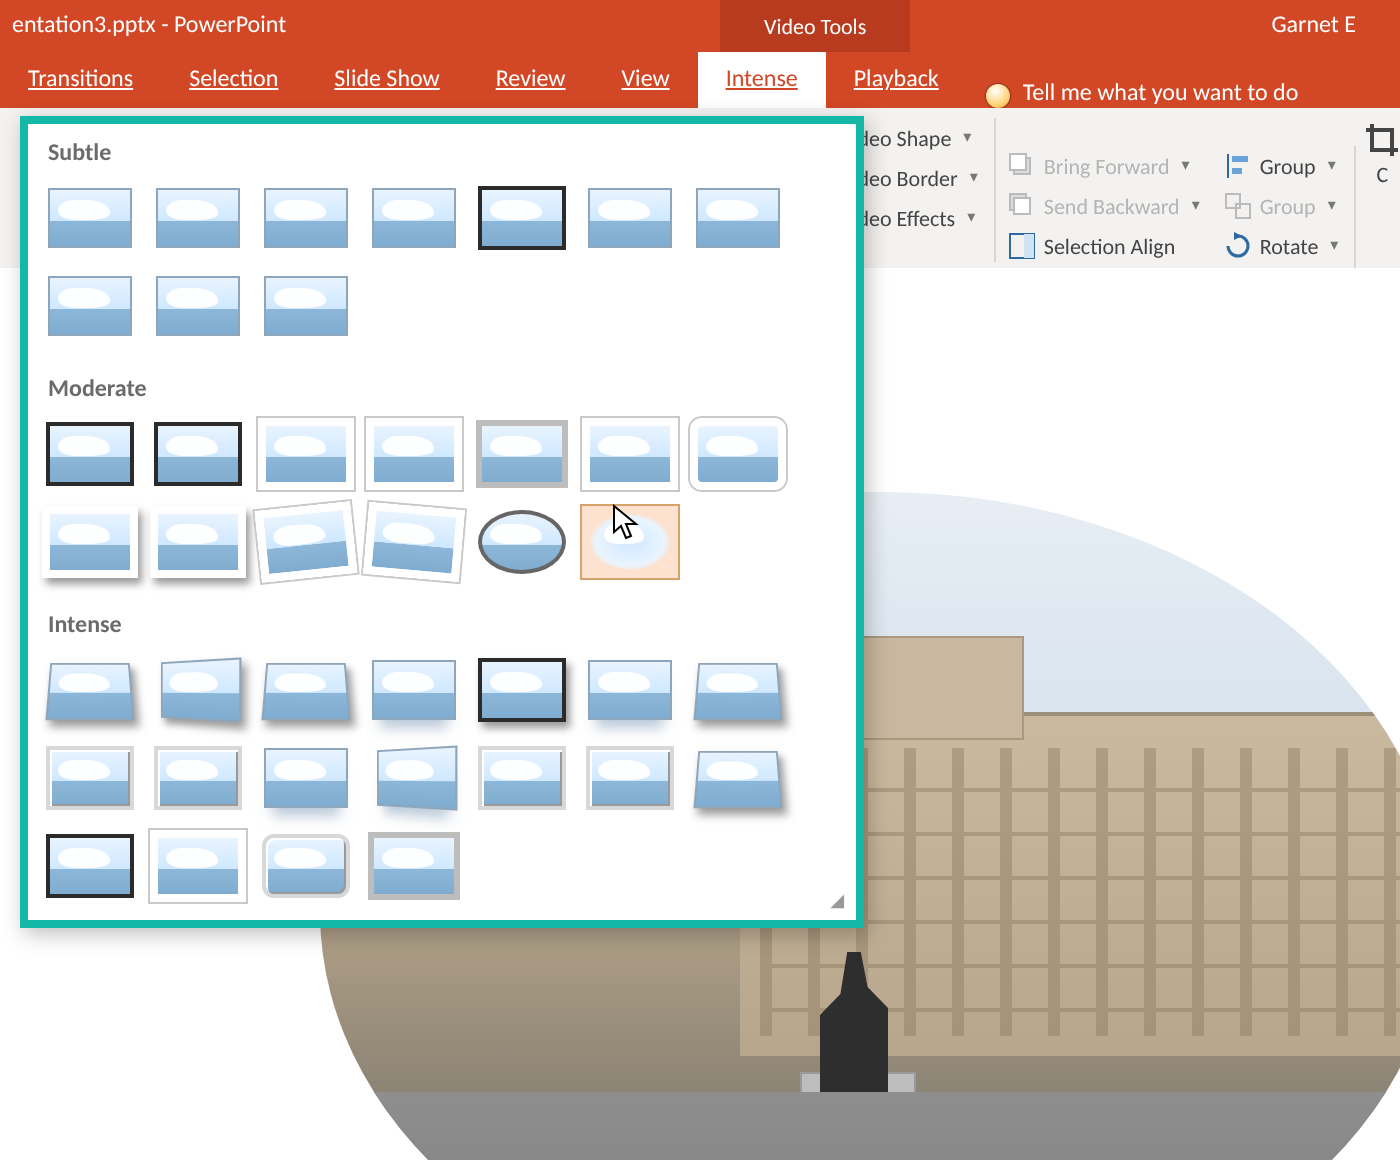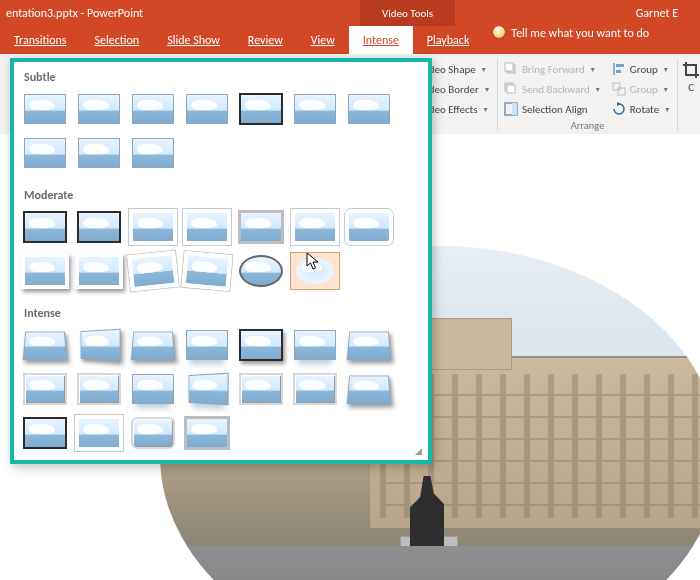--- a/index.html
+++ b/index.html
@@ -62,21 +62,21 @@
     display: flex; align-items: center;
     font-size: 12px;
     cursor: pointer;
     text-decoration: underline;
   }
   .tab.active {
     background: #fff;
     color: var(--pp-orange);
   }
   .tell-me {
-    display: flex; align-items: flex-start;
+    display: flex; align-items: flex-end;
     padding: 0 10px;
     gap: 6px;
     font-size: 12px;
   }
   .bulb {
     width: 12px; height: 12px; display: inline-block;
     border-radius: 50%;
     background: radial-gradient(circle at 40% 30%, #fff, #ffd37a 60%, #e0a030);
     box-shadow: 0 0 1px #000;
   }
@@ -290,21 +290,21 @@
           <svg width="14" height="14">
               <rect x="1" y="3" width="12" height="8" fill="#6aa3d8" stroke="#2d6aa3"></rect>
               <circle cx="11" cy="3" r="2" fill="#ffd37a"></circle>
             </svg>
         </span>
         <span>Video Effects</span>
         <span class="dd">▾</span>
       </div>
     </div>
 
-    <div class="rgrp" style="width:170px;">
+    <div class="rgrp" style="width:170px;margin-top:14px;">
       <div style="display:flex; gap:8px;">
         <div style="display:flex; flex-direction:column;">
           <div class="cmd disabled">
             <span class="ic">
               <svg width="14" height="14">
                   <rect x="3" y="3" width="8" height="8" fill="#dcdcdc" stroke="#bbb"></rect>
                   <rect x="1" y="1" width="8" height="8" fill="#fff" stroke="#bbb"></rect>
                 </svg>
             </span>
             <span>Bring Forward</span>

